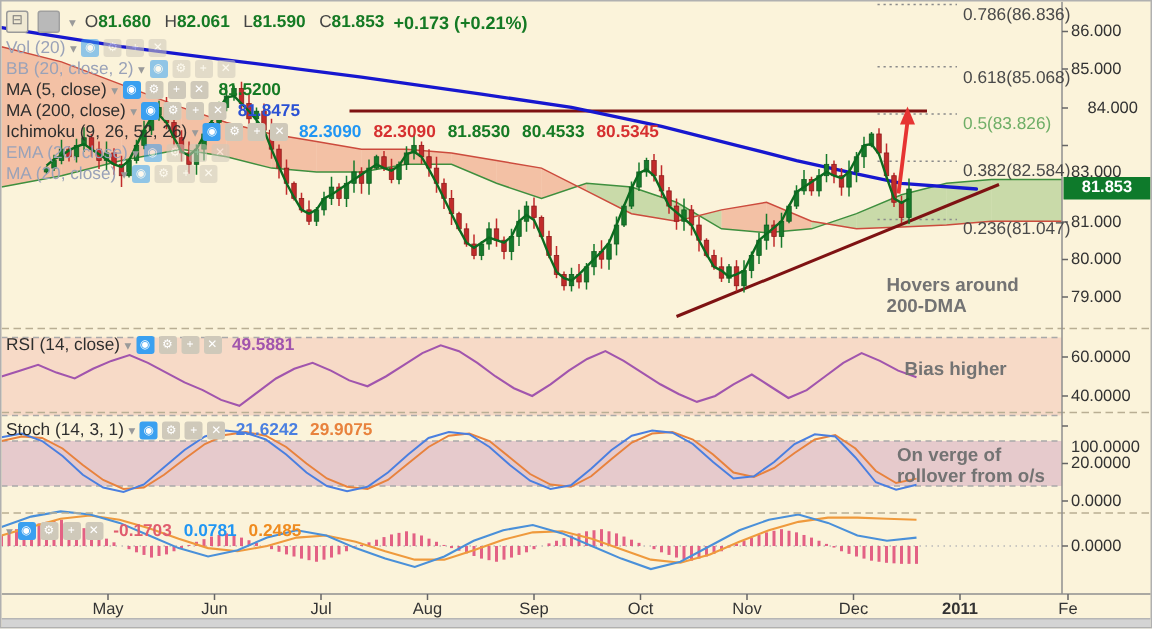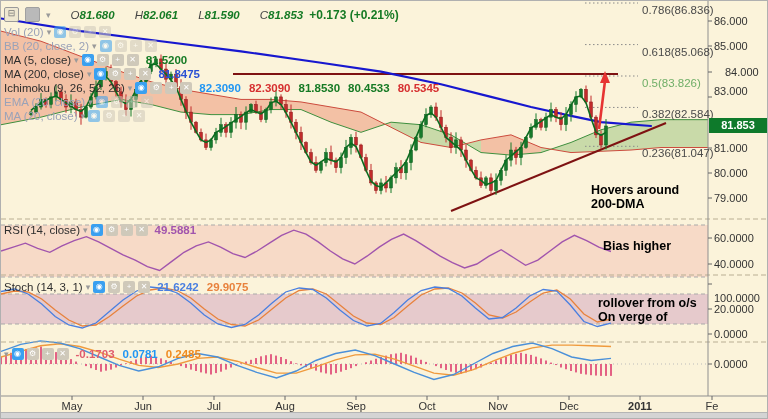--- a/index.html
+++ b/index.html
@@ -5,39 +5,39 @@
   html,body{margin:0;padding:0;background:#e9e9e9;}
   #app{position:relative;width:768px;height:419px;background:#fbf3da;border:1px solid #b0b0b0;
        font-family:"Liberation Sans",sans-serif;overflow:hidden;box-sizing:border-box;}
   #chart-svg{position:absolute;left:0;top:0;}
   .titlebar{position:absolute;left:3px;top:6px;display:flex;align-items:center;gap:6px;z-index:5;}
   .tool-ic{width:13px;height:13px;border:1px solid #9a9a9a;background:#efe8d2;color:#777;font-size:9px;
            line-height:11px;text-align:center;border-radius:2px;}
   .tool-ic.solid{background:#b9b9b9;border-color:#a0a0a0;}
   .sym-title{font-size:13px;font-weight:bold;color:#1c1c1c;letter-spacing:.1px;}
   .caret{color:#9a9a9a;font-size:9px;}
-  .ohlc{display:flex;gap:20px;font-size:11.5px;margin-left:14px;font-style:italic;}
+  .ohlc{display:flex;gap:9px;font-size:11.5px;margin-left:0;}
   .ohlc .k{color:#444;}
   .ohlc .v{color:#157a24;font-weight:bold;}
   .chg{color:#157a24;font-size:12px;font-weight:bold;}
   .legend-row{position:absolute;display:flex;align-items:center;gap:3px;z-index:5;height:13px;}
   .legend-row .lbl{font-size:11.5px;color:#2e2e2e;white-space:nowrap;}
   .legend-row.faded .lbl{color:#9aa2b8;}
   .legend-row.faded .ic{opacity:.55;}
   .ic{width:12px;height:12px;border-radius:2px;background:#cfc9ba;color:#fff;font-size:8px;line-height:12px;
       text-align:center;flex:0 0 auto;}
   .ic.eye{background:#3aa0f0;}
   .vals{display:flex;gap:8px;margin-left:4px;font-size:11.5px;font-weight:bold;white-space:nowrap;}
   .axis-label{position:absolute;left:713px;font-size:11px;color:#333;z-index:4;}
   .badge{position:absolute;left:708px;width:58px;height:15px;background:#0e7a2b;color:#fff;font-size:11px;
          font-weight:bold;text-align:center;line-height:15px;z-index:6;}
   .month-label{position:absolute;top:399px;font-size:11px;color:#333;transform:translateX(-50%);z-index:4;}
   .month-label.bold{font-weight:bold;}
   .fib-label{position:absolute;font-size:11.5px;color:#4a4a4a;z-index:4;white-space:nowrap;}
-  .annotation{position:absolute;font-size:12.5px;font-weight:bold;color:#000000;line-height:14px;z-index:6;}
+  .annotation{position:absolute;font-size:12.5px;font-weight:bold;color:#737373;line-height:14px;z-index:6;}
   .bottom-strip{position:absolute;left:0;top:411px;width:768px;height:8px;background:#d4d4d4;
                 border-top:1px solid #b5b5b5;z-index:3;}
 </style>
 </head>
 <body>
 
 <div id="app">
   <svg id="chart-svg" width="768" height="419">
       <polygon points="0,123.72999999999986 40,116.13999999999993 40,40.239999999999924 0,30.120000000000147" fill="rgba(232,112,80,0.38)" stroke="none"></polygon>
       <polygon points="40,116.13999999999993 80,106.02000000000015 80,55.420000000000144 40,40.239999999999924" fill="rgba(232,112,80,0.38)" stroke="none"></polygon>
@@ -485,29 +485,29 @@
   <div class="badge" style="top: 117px;">81.853</div>
 
   <div class="annotation" style="left:590px;top:182px;">
     <div>Hovers around</div>
       <div>200-DMA</div>
   </div>
   <div class="annotation" style="left:602px;top:238px;">
     <div>Bias higher</div>
   </div>
   <div class="annotation" style="left:597px;top:295px;">
-    <div>rollover from o/s</div>
-      <div>On verge of</div>
+    <div>On verge of</div>
+      <div>rollover from o/s</div>
   </div>
 
   <div class="bottom-strip"></div>
 <div class="axis-label" style="top: 14px;">86.000</div>
     <div class="axis-label" style="top: 39px;">85.000</div>
     <div class="axis-label" style="top: 65px; padding-left: 11px;">84.000</div>
-    <div class="axis-label" style="top: 84px; text-align: center;">83.000</div>
+    <div class="axis-label" style="top: 108px; text-align: center;">83.000</div>
     <div class="axis-label" style="top: 141px;">81.000</div>
     <div class="axis-label" style="top: 166px;">80.000</div>
     <div class="axis-label" style="top: 191px;">79.000</div>
     <div class="axis-label" style="top: 231px;">60.0000</div>
     <div class="axis-label" style="top: 257px;">40.0000</div>
     <div class="axis-label" style="top: 291px;">100.0000</div>
     <div class="axis-label" style="top: 302px;">20.0000</div>
     <div class="axis-label" style="top: 327px;">0.0000</div>
     <div class="axis-label" style="top: 357px;">0.0000</div>
     <div class="month-label" style="left: 71px;">May</div>

